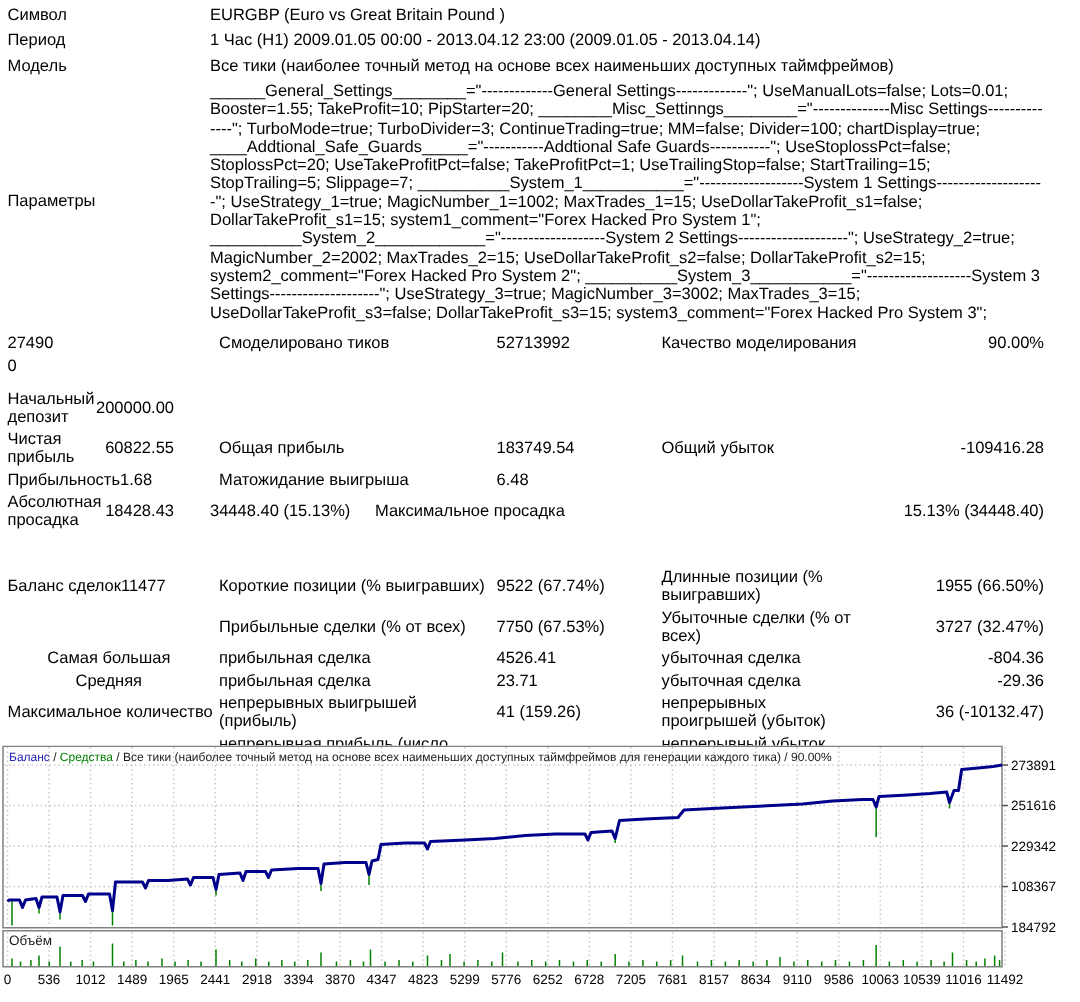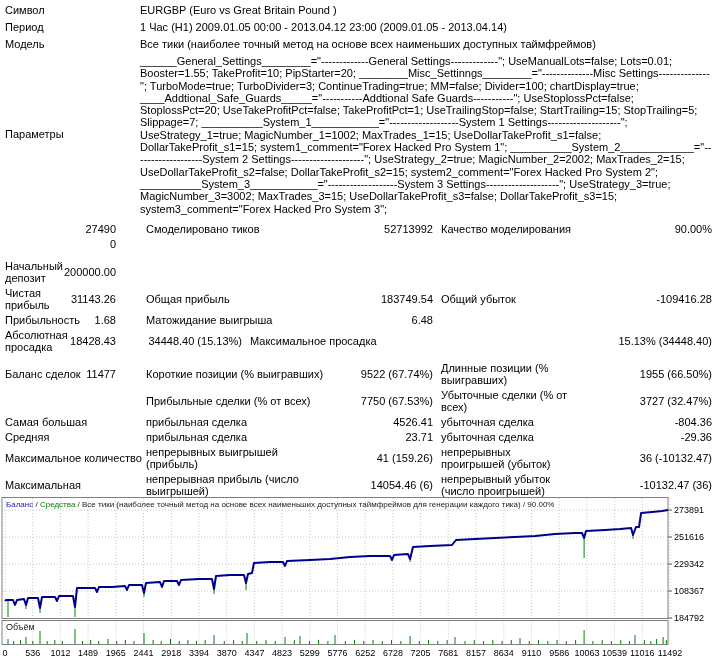--- a/index.html
+++ b/index.html
@@ -1,35 +1,35 @@
 <!DOCTYPE html>
 <html><head>
 <meta charset="utf-8">
 <style>
   html,body{margin:0;padding:0}
   body{width:720px;height:668px;background:#fff;font-family:"Liberation Sans",sans-serif;
        font-size:11px;color:#000;overflow:hidden;position:relative}
-  .report{position:absolute;top:2px;left:0;width:720px;padding:2px 8px 0 5px;box-sizing:border-box}
+  .report{position:absolute;top:2px;left:0;width:720px;padding:2px 24px 0 5px;box-sizing:border-box}
   .irow{display:flex;margin-bottom:4px;line-height:13px}
   .irow.center{align-items:center}
   .ilabel{width:135px;flex-shrink:0}
   .ivalue{flex:1}
   .params .ivalue{line-height:12.3px;word-break:normal;overflow-wrap:break-word}
   .stats{margin-top:8px}
   .srow{display:flex;align-items:center;margin-bottom:3px;line-height:12px}
   .c1{width:135px;flex-shrink:0;display:flex;align-items:center;justify-content:space-between}
   .l1{max-width:95px}
-  .v1{flex:1;text-align:right;padding-right:24px}
-  .ra .c1{display:block;text-align:left;white-space:nowrap}
+  .v1{flex:1;padding-right:24px}
+  .ra .c1{display:block;text-align:center;white-space:nowrap}
   .l2{width:185px;padding-left:6px;flex-shrink:0}
-  .v2{width:102px;text-align:right;flex-shrink:0}
+  .v2{width:102px;flex-shrink:0}
   .l3{width:132px;padding-left:8px;flex-shrink:0}
   .v3{flex:1;text-align:right}
   .mb10{margin-bottom:10px}
-  .mb8{margin-bottom:9px}
+  .mb8{margin-bottom:26px}
   .chart{position:absolute;left:0;top:497px;width:720px;height:171px;background:#fff}
   .chart svg{position:absolute;left:0;top:0}
   .legend{position:absolute;left:6px;top:3px;font-size:8px;line-height:9px;white-space:nowrap;color:#1a1a1a}
   .lg-balance{color:#2222b0}
   .lg-equity{color:#008000}
   .vol-label{position:absolute;left:6px;top:125px;font-size:9px;color:#1a1a1a}
   .ylab{position:absolute;left:674px;width:44px;font-size:9px;line-height:10px;color:#000}
 </style>
 </head>
 <body>
@@ -77,21 +77,21 @@
           <span class="v1">200000.00</span>
         </div>
       <div class="l2"></div>
         <div class="v2"></div>
         <div class="l3"></div>
         <div class="v3"></div>
     </div>
     <div class="srow">
       <div class="c1">
           <span class="l1">Чистая прибыль</span>
-          <span class="v1">31143.26</span>
+          <span class="v1">60822.55</span>
         </div>
       <div class="l2">Общая прибыль</div>
       <div class="v2">183749.54</div>
       <div class="l3">Общий убыток</div>
       <div class="v3">-109416.28</div>
     </div>
     <div class="srow">
       <div class="c1">
           <span class="l1">Прибыльность</span>
           <span class="v1">1.68</span>

